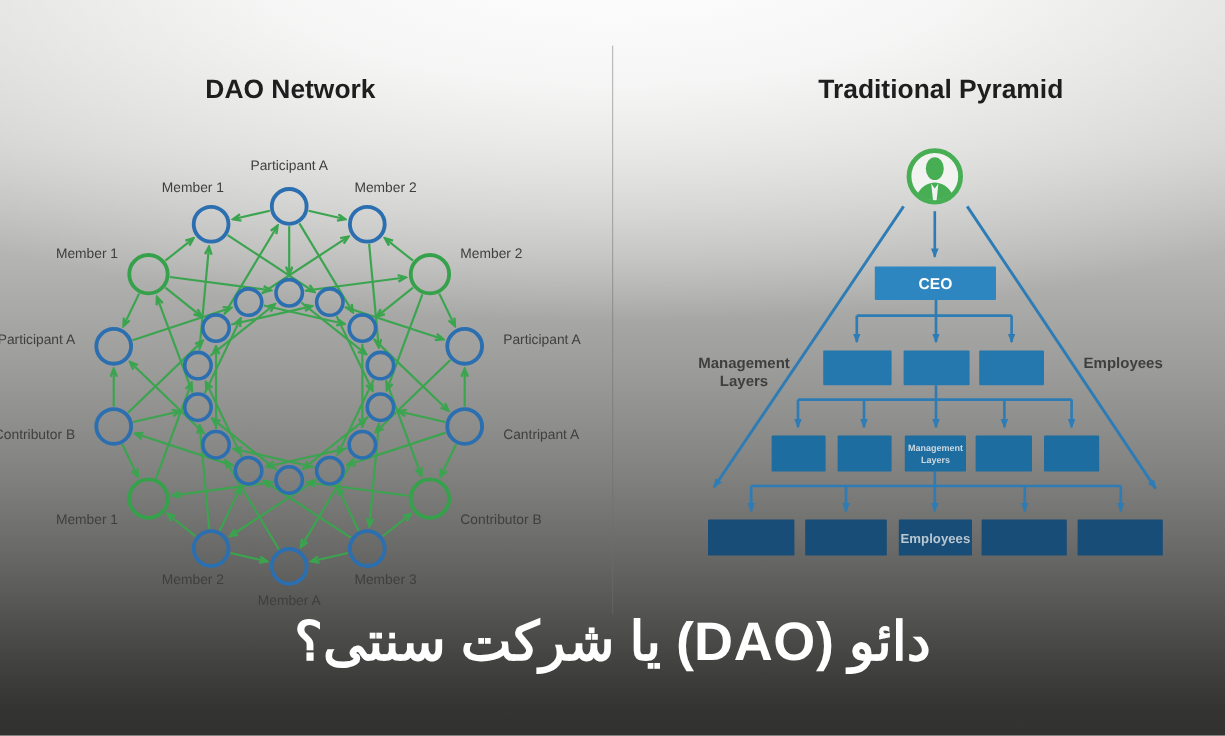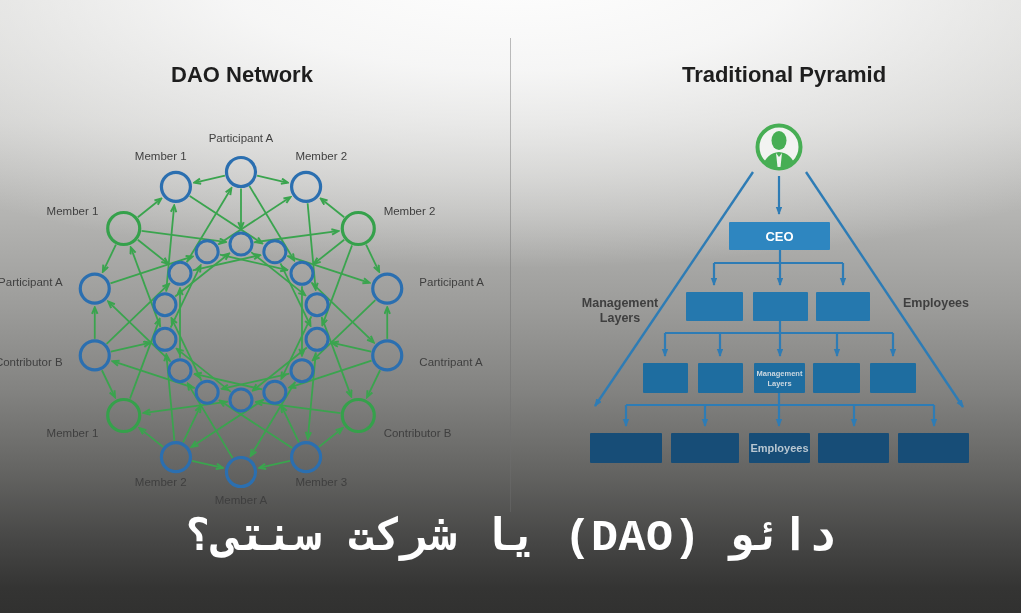--- a/index.html
+++ b/index.html
@@ -17,21 +17,21 @@
   #dao-svg{left:0;}
   #pyr-svg{left:510px;}
   .title{font-weight:bold;font-size:22px;text-anchor:middle;}
   .net-label{font-size:11.5px;}
   .side-label{font-weight:bold;font-size:12.5px;text-anchor:middle;}
   .divider{position:absolute;left:510px;top:38px;width:1px;height:474px;
     background:rgba(110,110,110,0.45);}
   .caption{
     position:absolute;left:0;right:0;top:508px;height:100px;
     text-align:center;direction:rtl;font-weight:bold;font-size:45px;
-    font-family:Liberation Mono, monospace;letter-spacing:0.5px;
+    font-family:Liberation Sans, sans-serif;letter-spacing:0.5px;
   }
 </style>
 </head>
 <body>
 
 <div class="stage">
 
   <svg id="dao-svg" width="510" height="520" viewBox="0 0 510 520">
     <text class="title" x="242" y="82" fill="#1e1e1e">DAO Network</text>
     <g id="dao-net">

